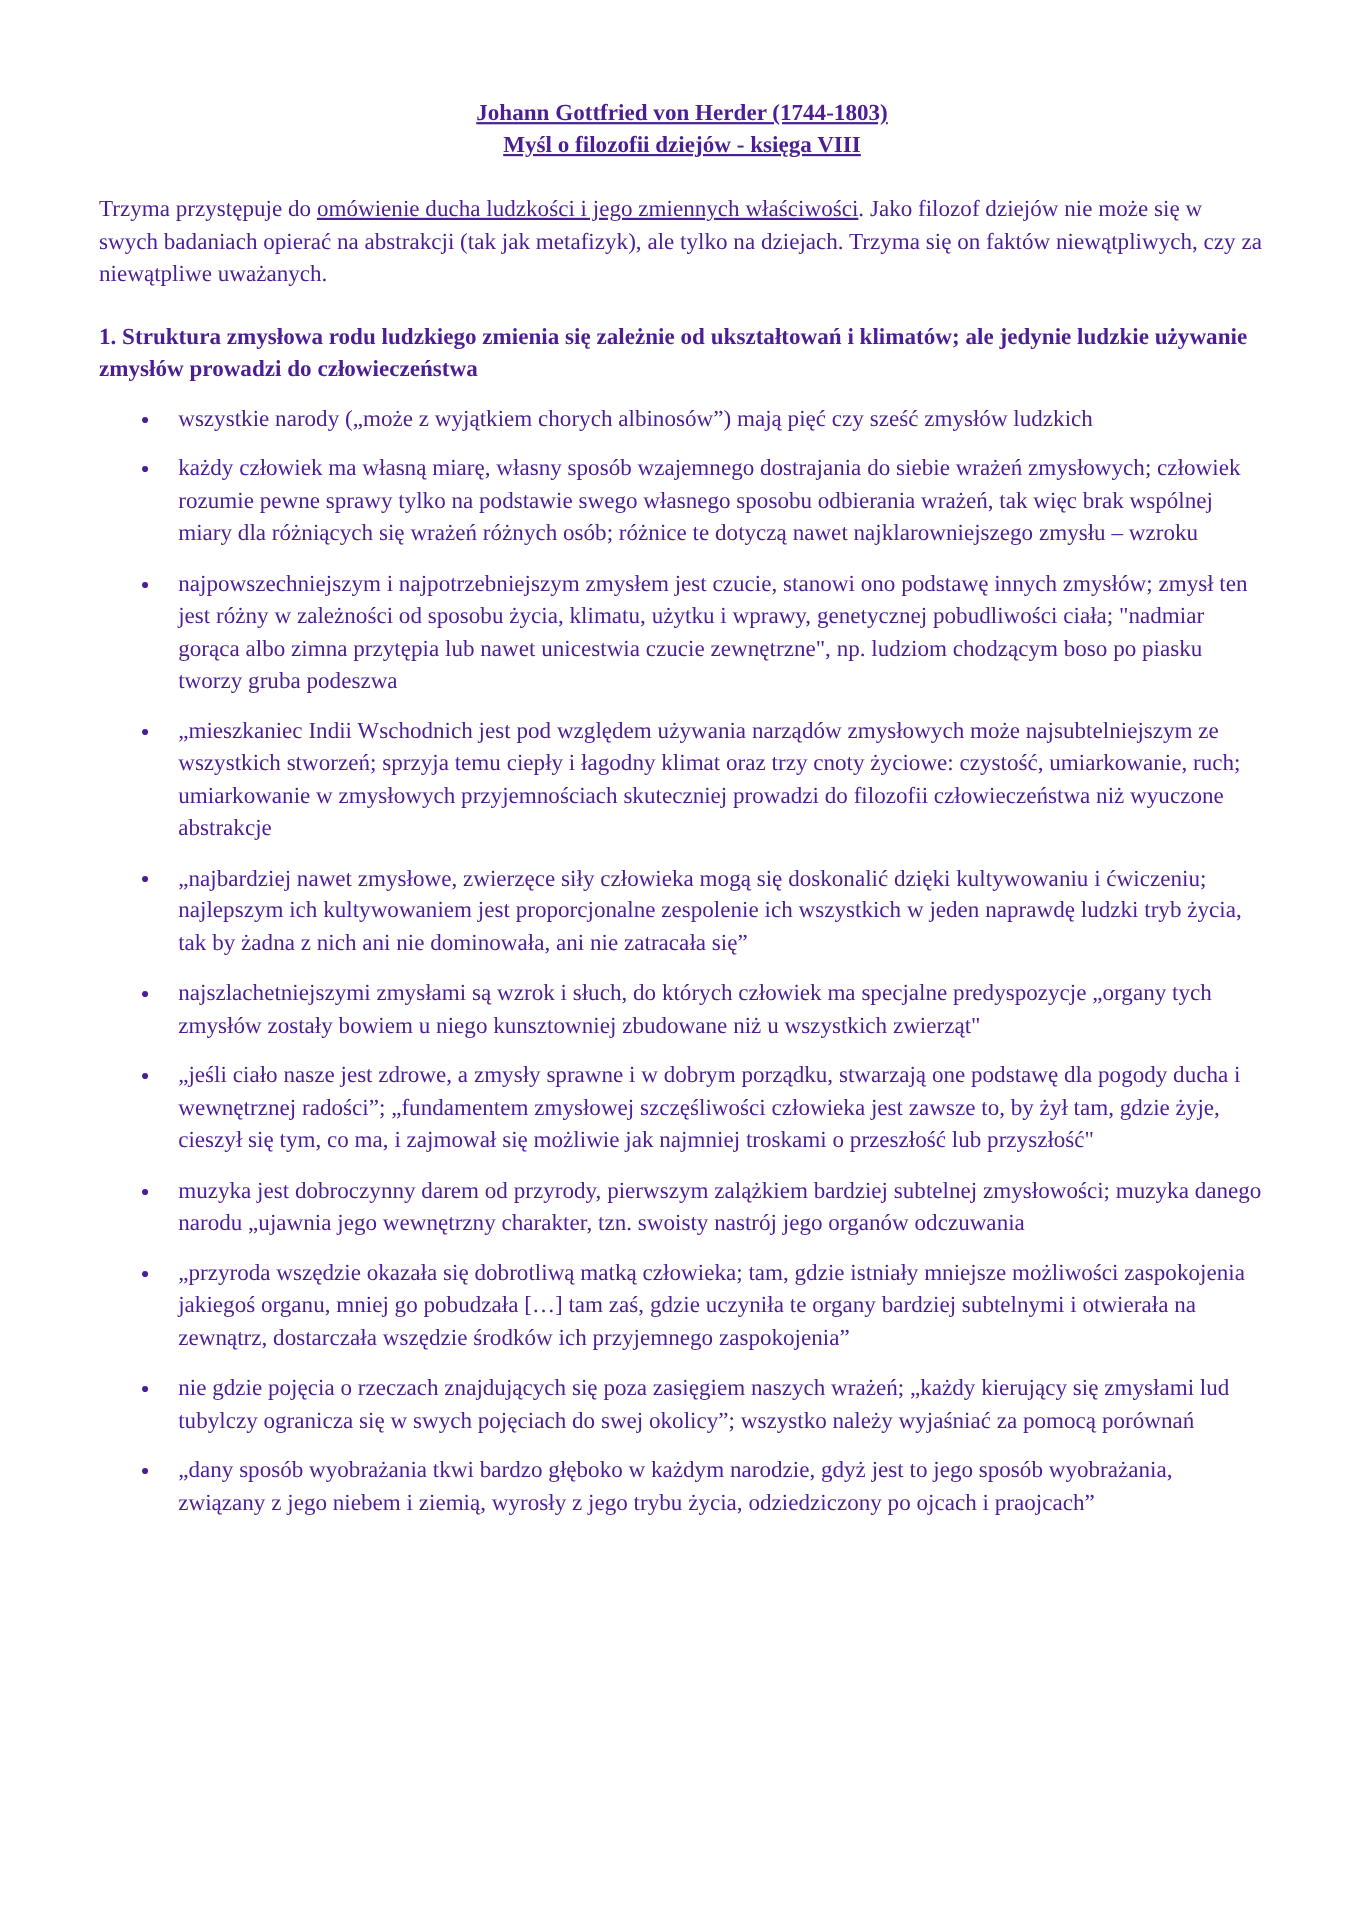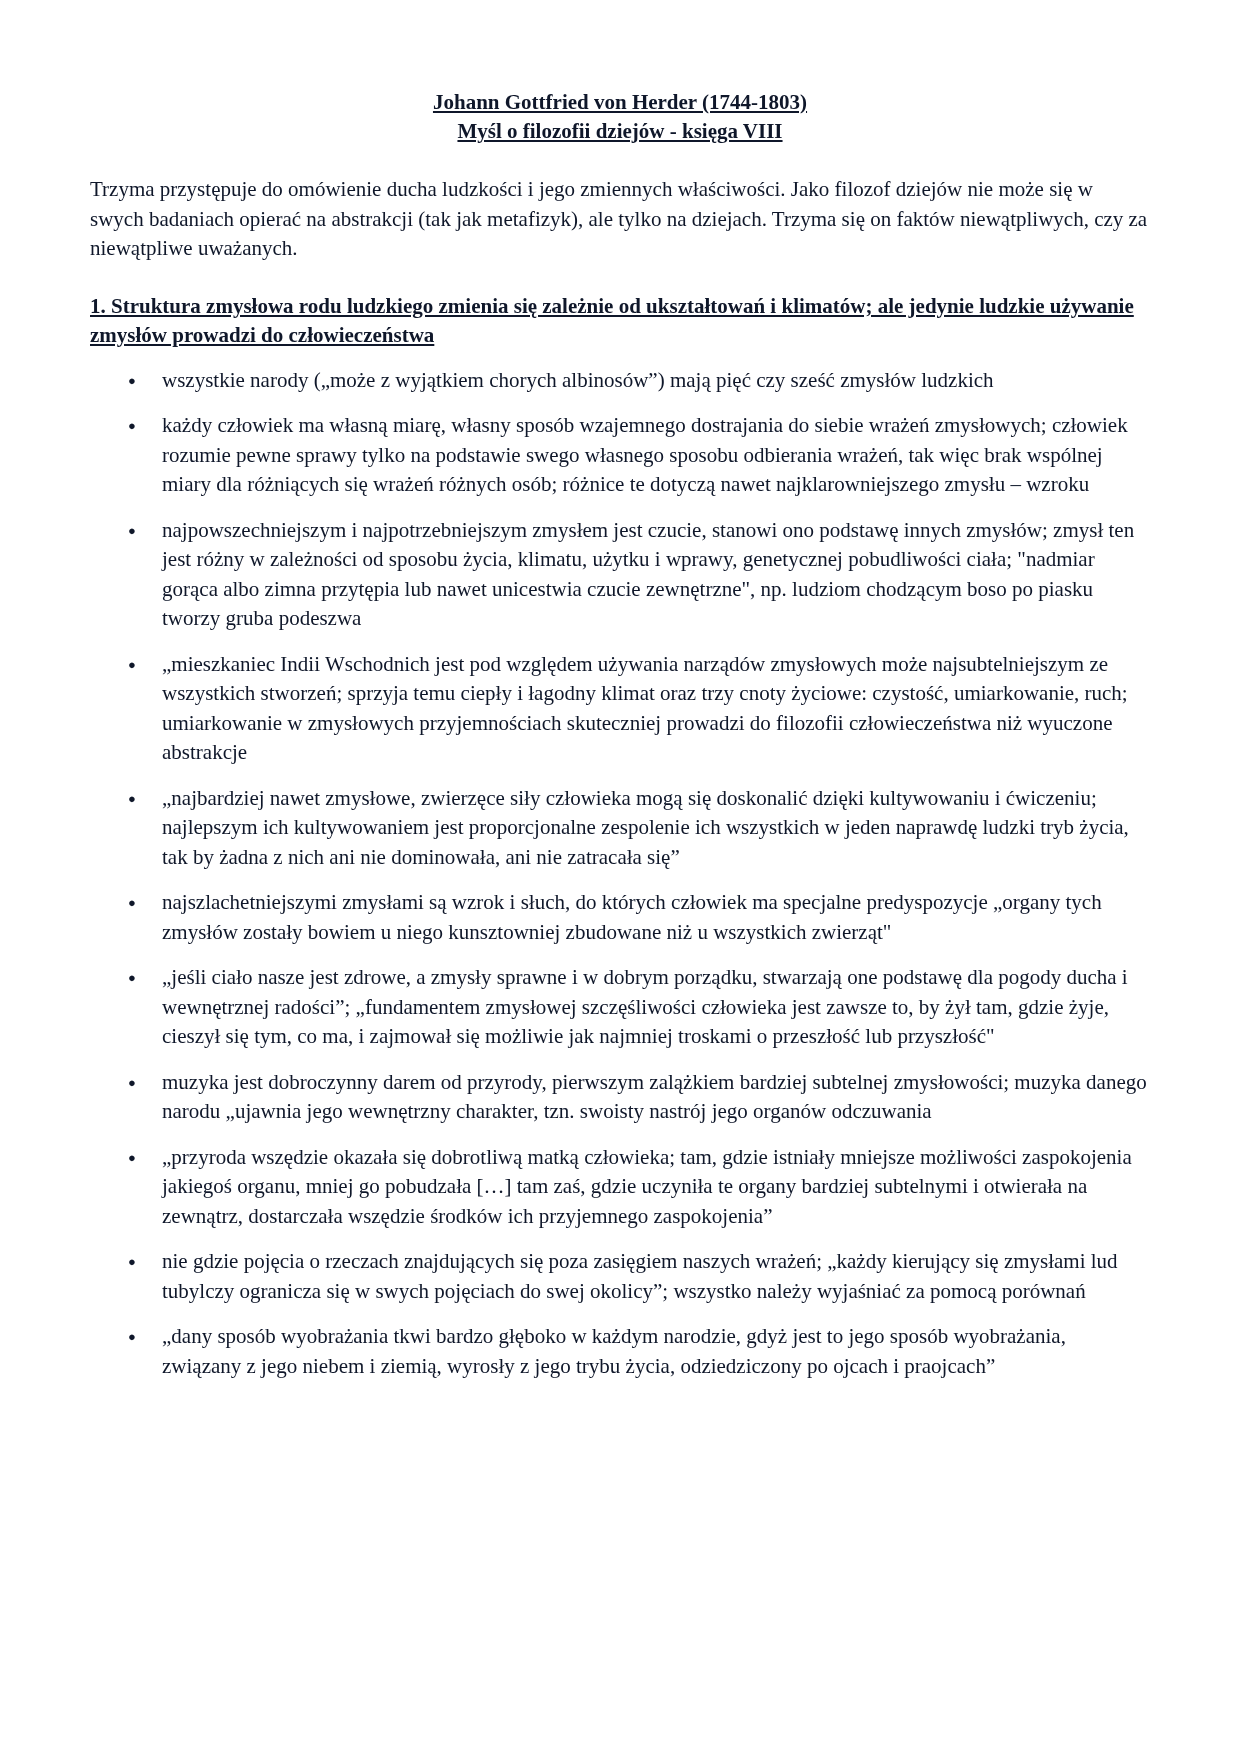--- a/index.html
+++ b/index.html
@@ -1,22 +1,22 @@
 <!DOCTYPE html>
 <html><head>
 <meta charset="utf-8">
 <style>
   html, body { margin:0; padding:0; background:#ffffff; }
   body { width:1240px; height:1754px; position:relative; overflow:hidden; }
-  .page { position:absolute; left:90px; top:88px; width:1060px; color:#0f172a;
+  .page { position:absolute; left:90px; top:88px; width:1060px; color:#4c1d95;
     font-family:"Liberation Serif","DejaVu Serif",serif; font-size:21px; line-height:29.5px; }
   .title { text-align:center; font-weight:bold; text-decoration:underline; line-height:29px; margin:0; }
   .intro { margin-top:29px; }
-  .u { }
-  h2 { font-size:21px; font-weight:bold; margin:28px 0 0 0; line-height:29px;text-decoration:underline; }
+  .u { text-decoration:underline; }
+  h2 { font-size:21px; font-weight:bold; margin:28px 0 0 0; line-height:29px; }
   ul { margin:0; padding:0; list-style:none; }
   li { position:relative; padding-left:72px;margin-top:16px; }
   li::before { content:"\25CF"; position:absolute; left:38px; top:0; font-size:13px; }
 </style>
 </head>
 <body>
 
 <div class="page">
   <p class="title">Johann Gottfried von Herder (1744-1803)</p>
   <p class="title">Myśl o filozofii dziejów - księga VIII</p>

